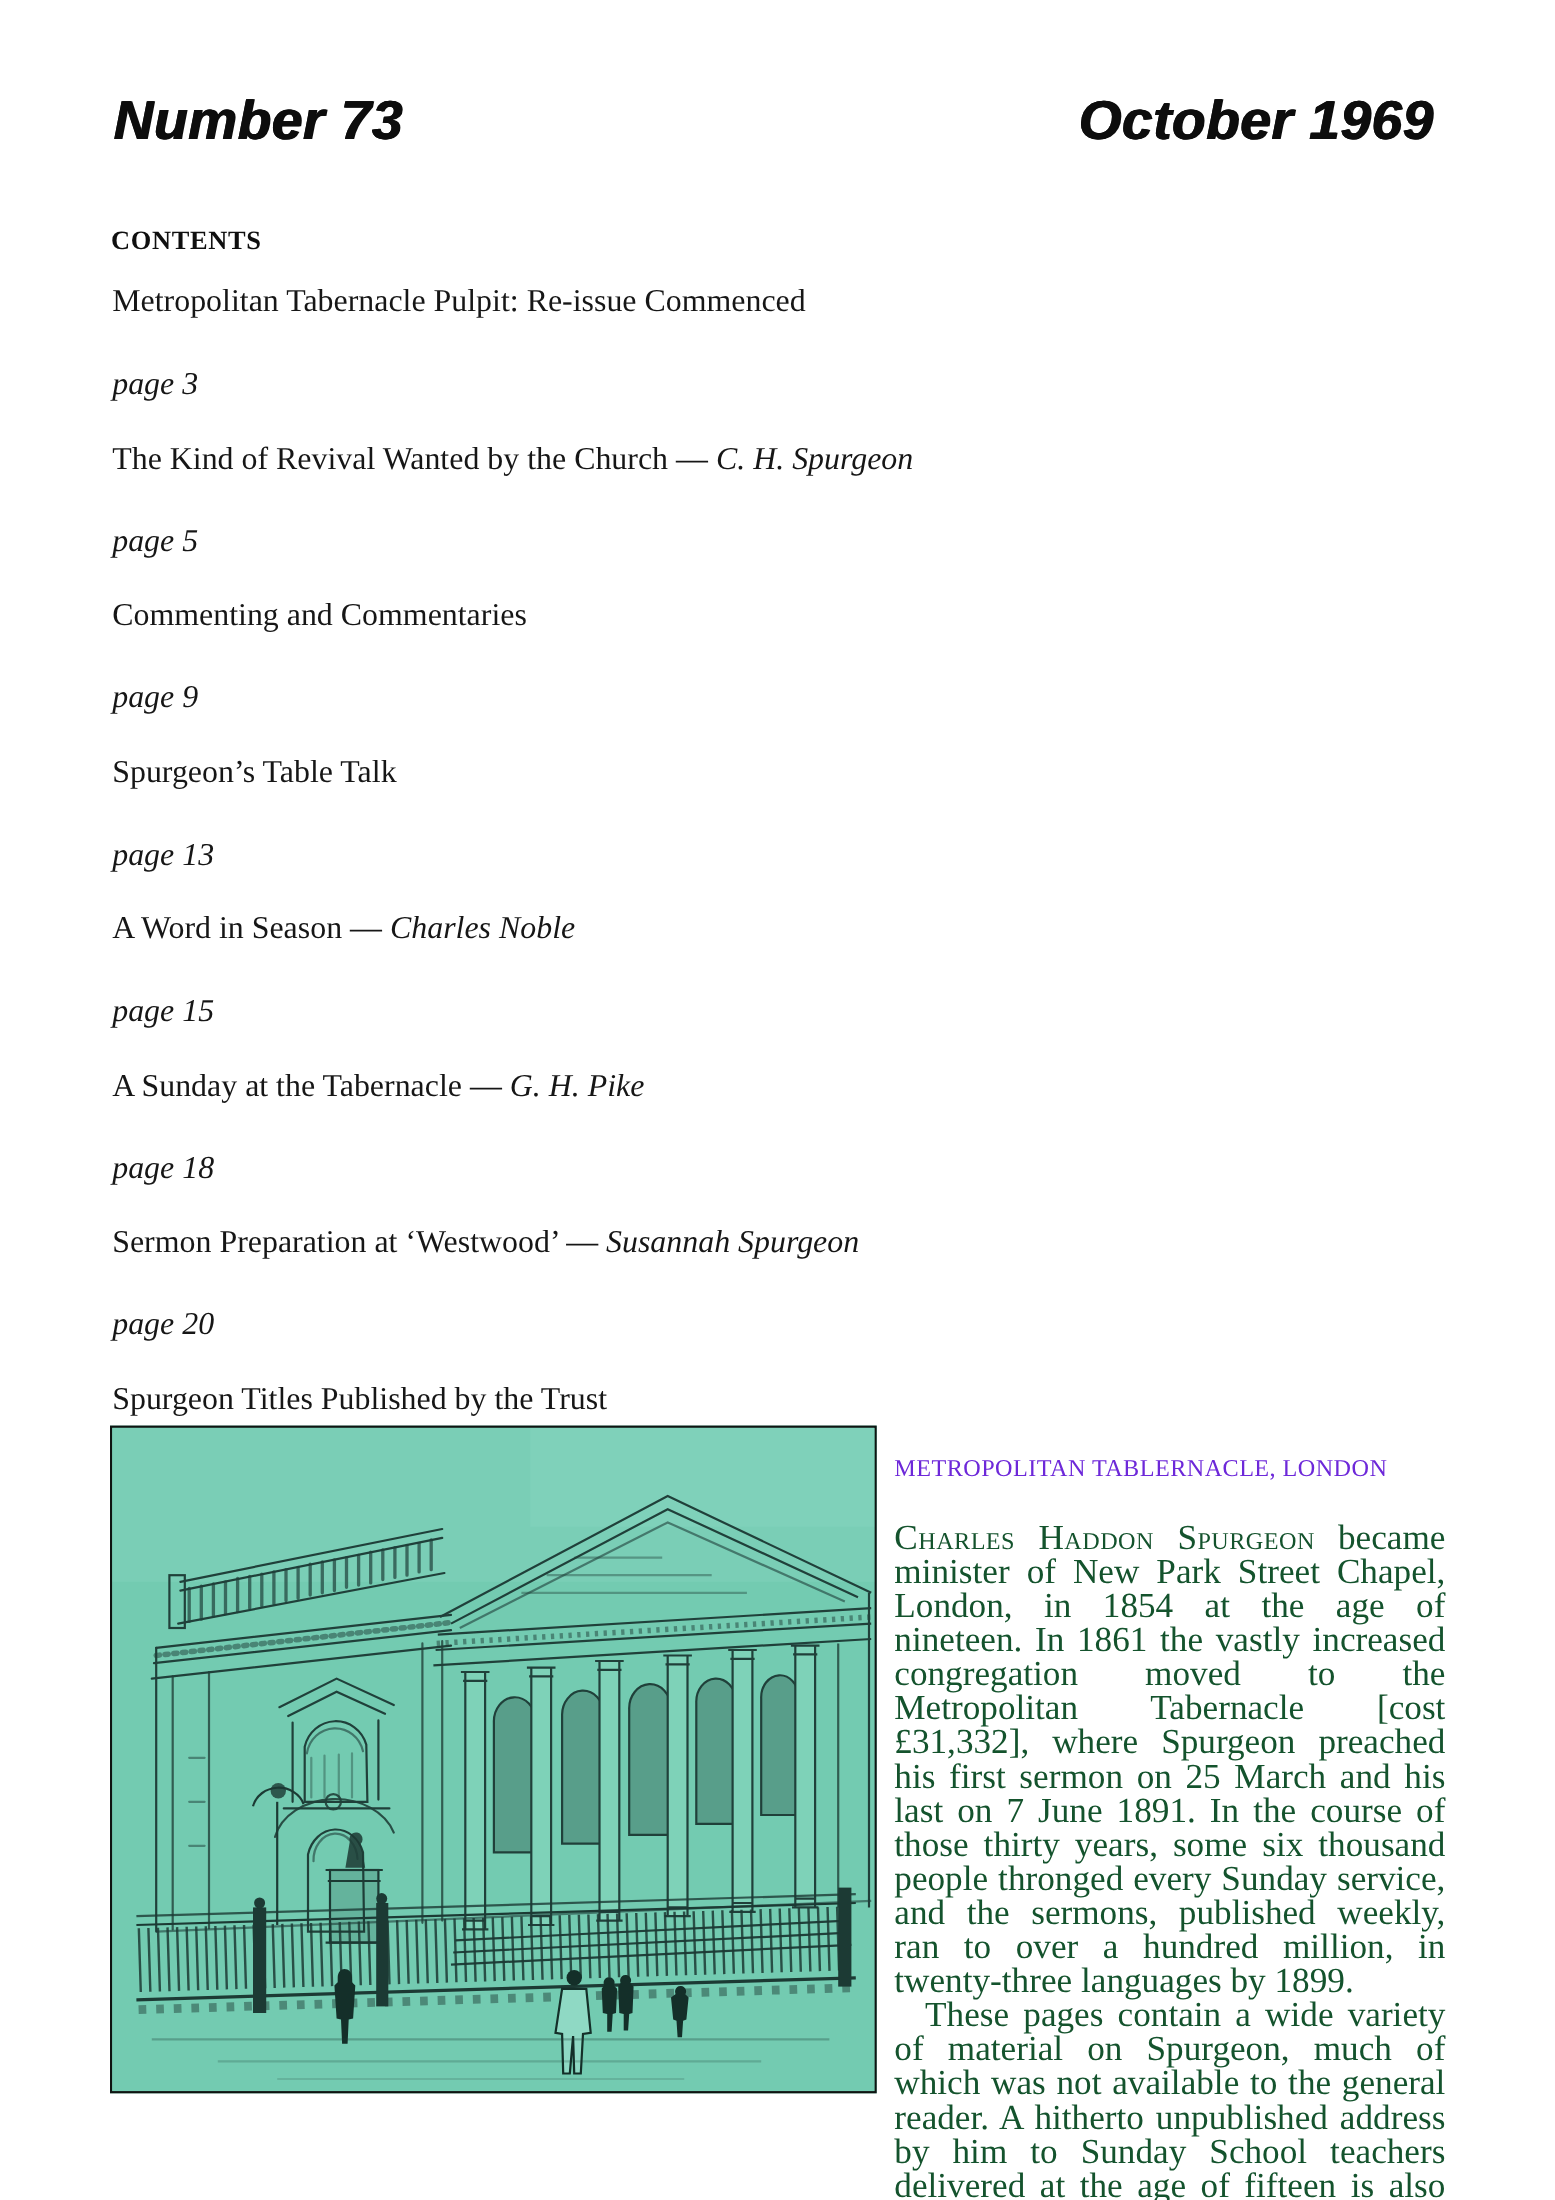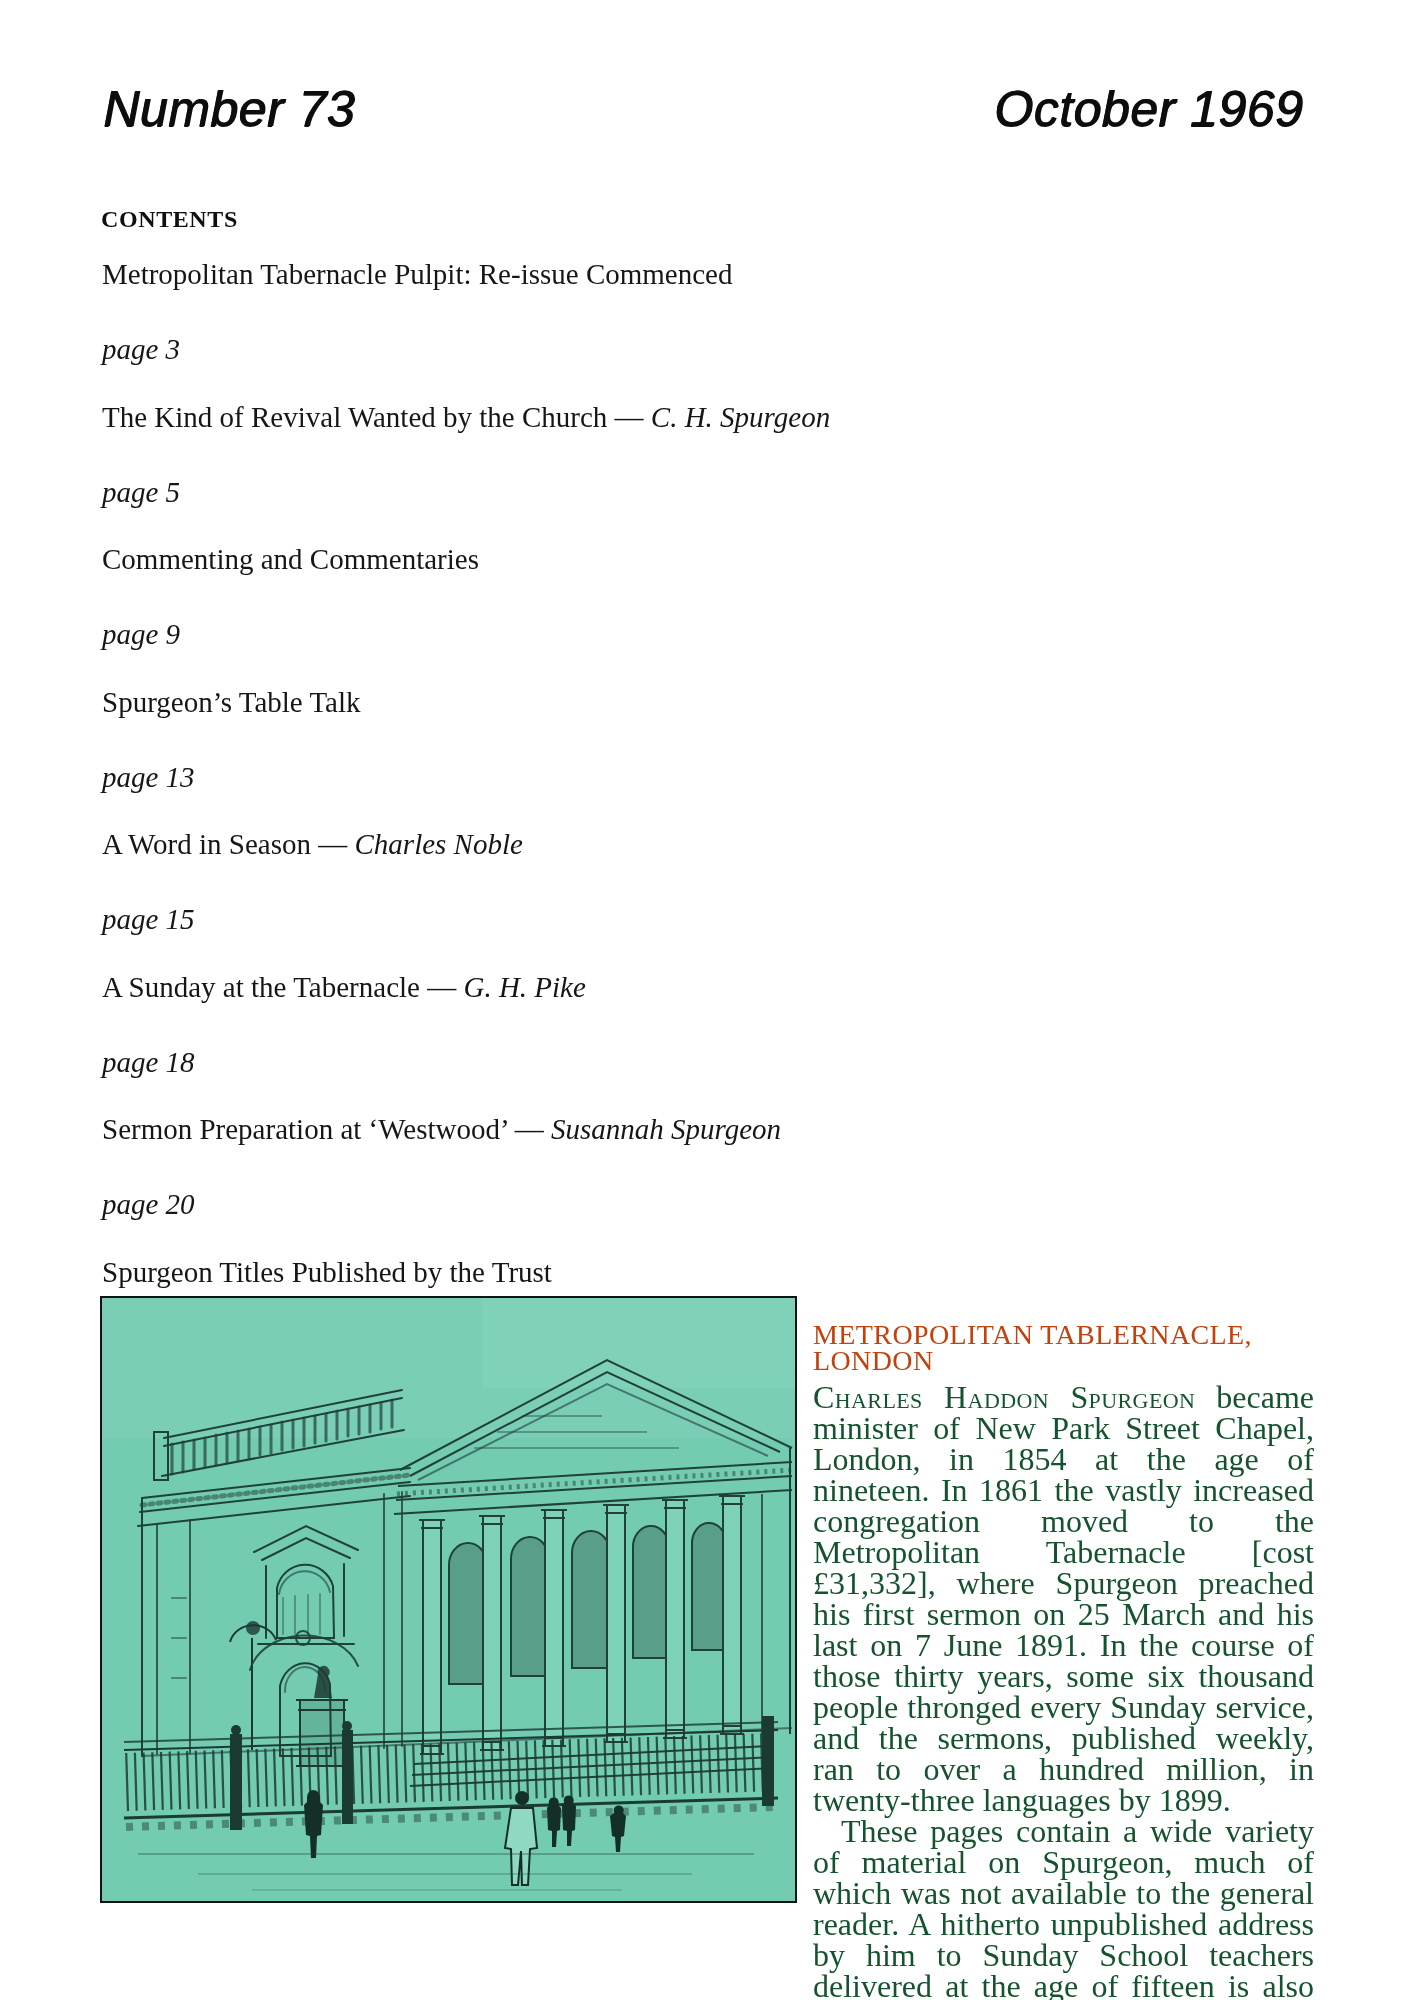--- a/index.html
+++ b/index.html
@@ -8,21 +8,21 @@
     background:#ffffff;
     position:relative;
     font-family:"Liberation Serif", serif;
     color:#161616;
     overflow:hidden;
   }
   .masthead {
     position:absolute; top:84px; left:103px; right:111px;
     display:flex; justify-content:space-between; align-items:center;
     font-family:"Liberation Sans", sans-serif;
-    font-weight:normal; font-style:italic;
+    font-weight:bold; font-style:italic;
     font-size:50px; line-height:50px;
     color:#0d0d0d;
     text-shadow:1.2px 0 0 currentColor, 0 0.6px 0 currentColor;
     letter-spacing:0.5px;
   }
   .contents-heading {
     position:absolute; left:101px; top:186px;
     font-size:24px; font-weight:bold; letter-spacing:0.6px;
     color:#0f0f0f;
   }
@@ -35,22 +35,22 @@
   .toc-page { font-style:italic;margin-top:40px; }
   .figure-box {
     position:absolute; left:100px; top:1296px;
     width:693px; height:603px;
     border:2px solid #0f1412;
     background:#73cbb1;
   }
   .figure-box svg { display:block; }
   .caption {
     position:absolute; left:813px; top:1322px; width:505px;
-    font-size:28px; letter-spacing:0.4px; line-height:26px;
-    color:#c2410c;
+    font-size:22px; letter-spacing:0.4px; line-height:26px;
+    color:#6d28d9;
   }
   .article {
     position:absolute; left:813px; top:1382px; width:501px;
     font-size:32px; line-height:31px;
     text-align:justify;
     color:#14532d;
   }
   .article p { margin:0; }
   .article p.indent { text-indent:28px; }
   .lead-caps { font-variant:small-caps; letter-spacing:0.4px; }

